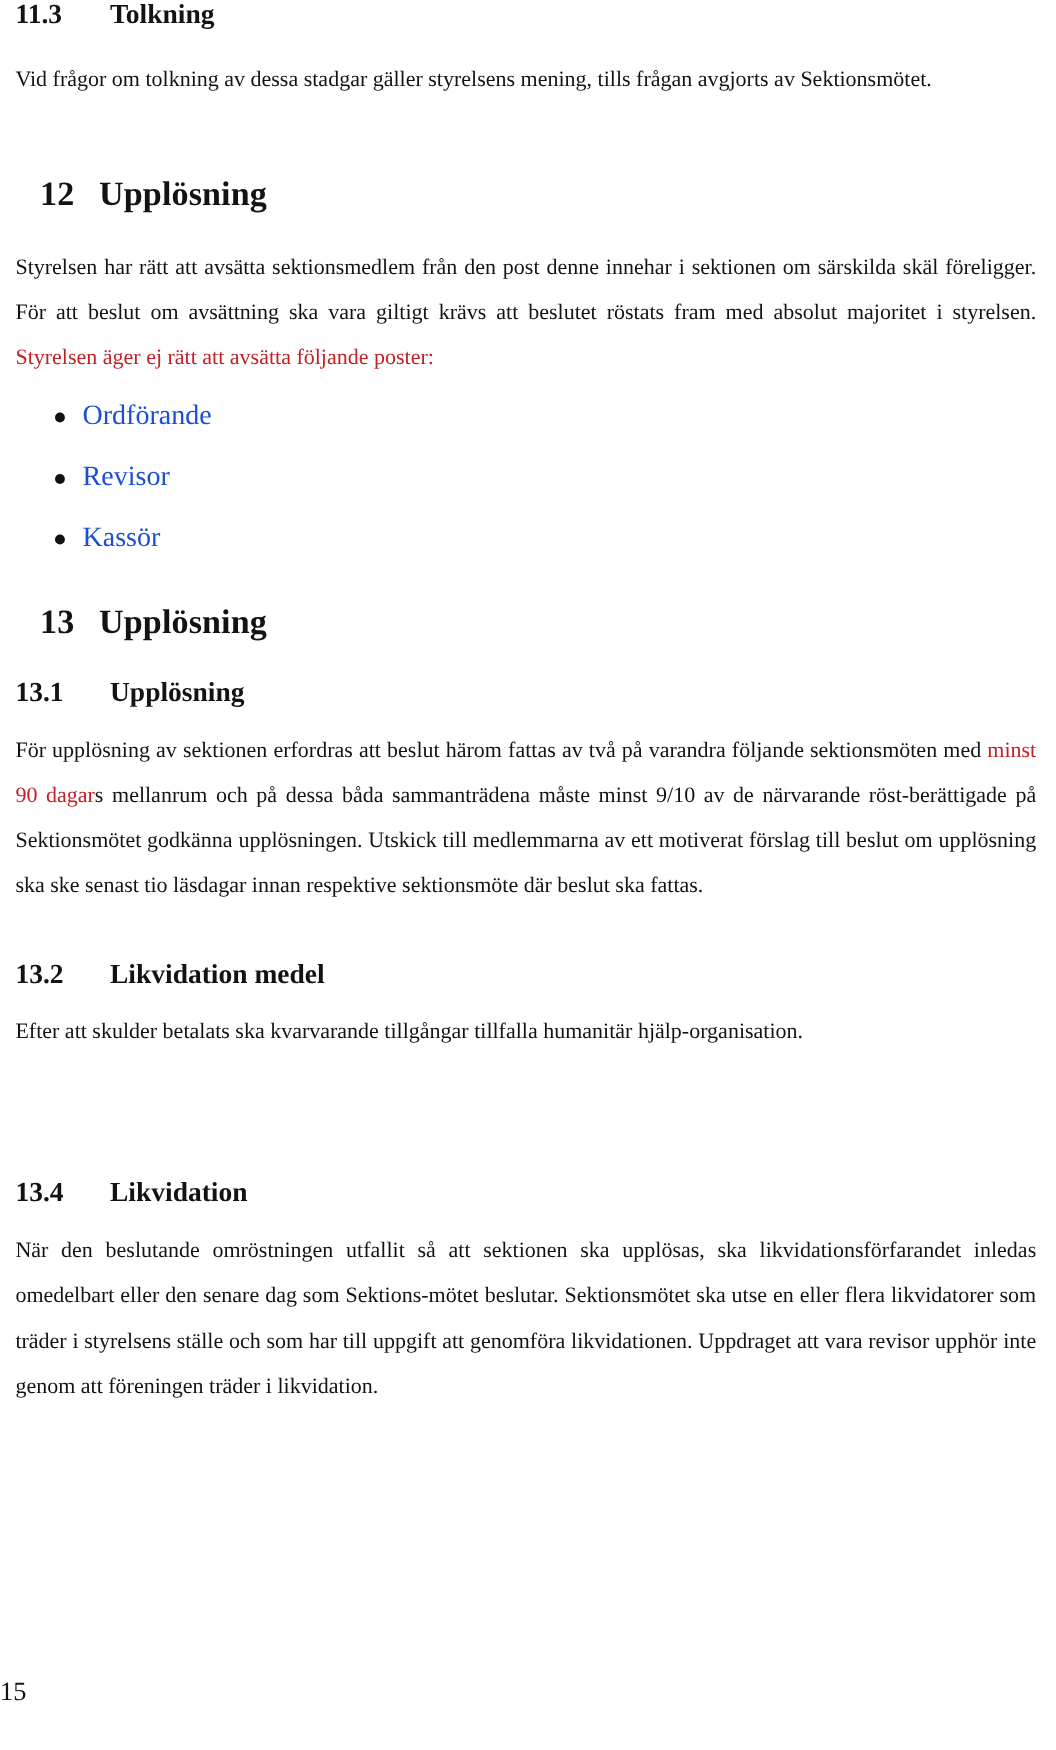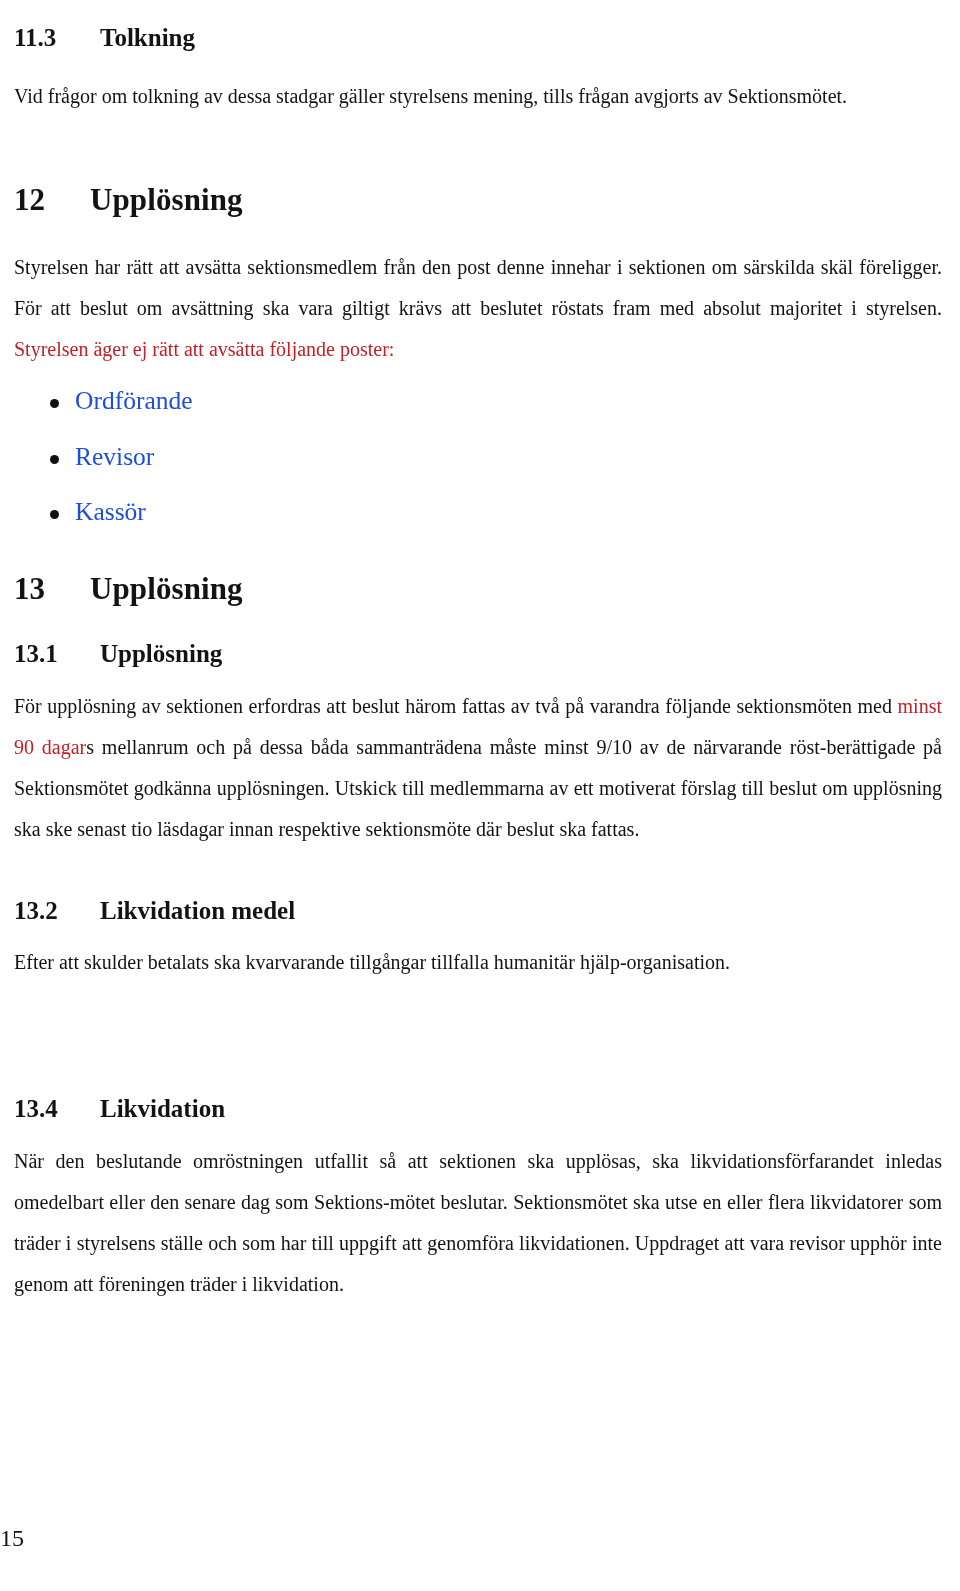--- a/index.html
+++ b/index.html
@@ -14,31 +14,31 @@
     background: #ffffff;
     font-family: "Liberation Serif", "DejaVu Serif", serif;
     color: #131313;
     overflow: hidden;
   }
   .content {
     position: absolute;
     left: 14px;
     top: 0;
     width: 928px;
-    margin-top: 24px;
   }
 
   
   h1.sec {
     font-size: 31px;
     font-weight: bold;
     margin: 0;
     line-height: 1.12;
     letter-spacing: 0.1px;
     display: flex;
+    text-align: center;
   }
   h1.sec .num { width: 76px; flex: 0 0 76px; }
 
   h2.subsec {
     font-size: 25px;
     font-weight: bold;
     margin: 0;
     line-height: 1.1;
     display: flex;
   }

